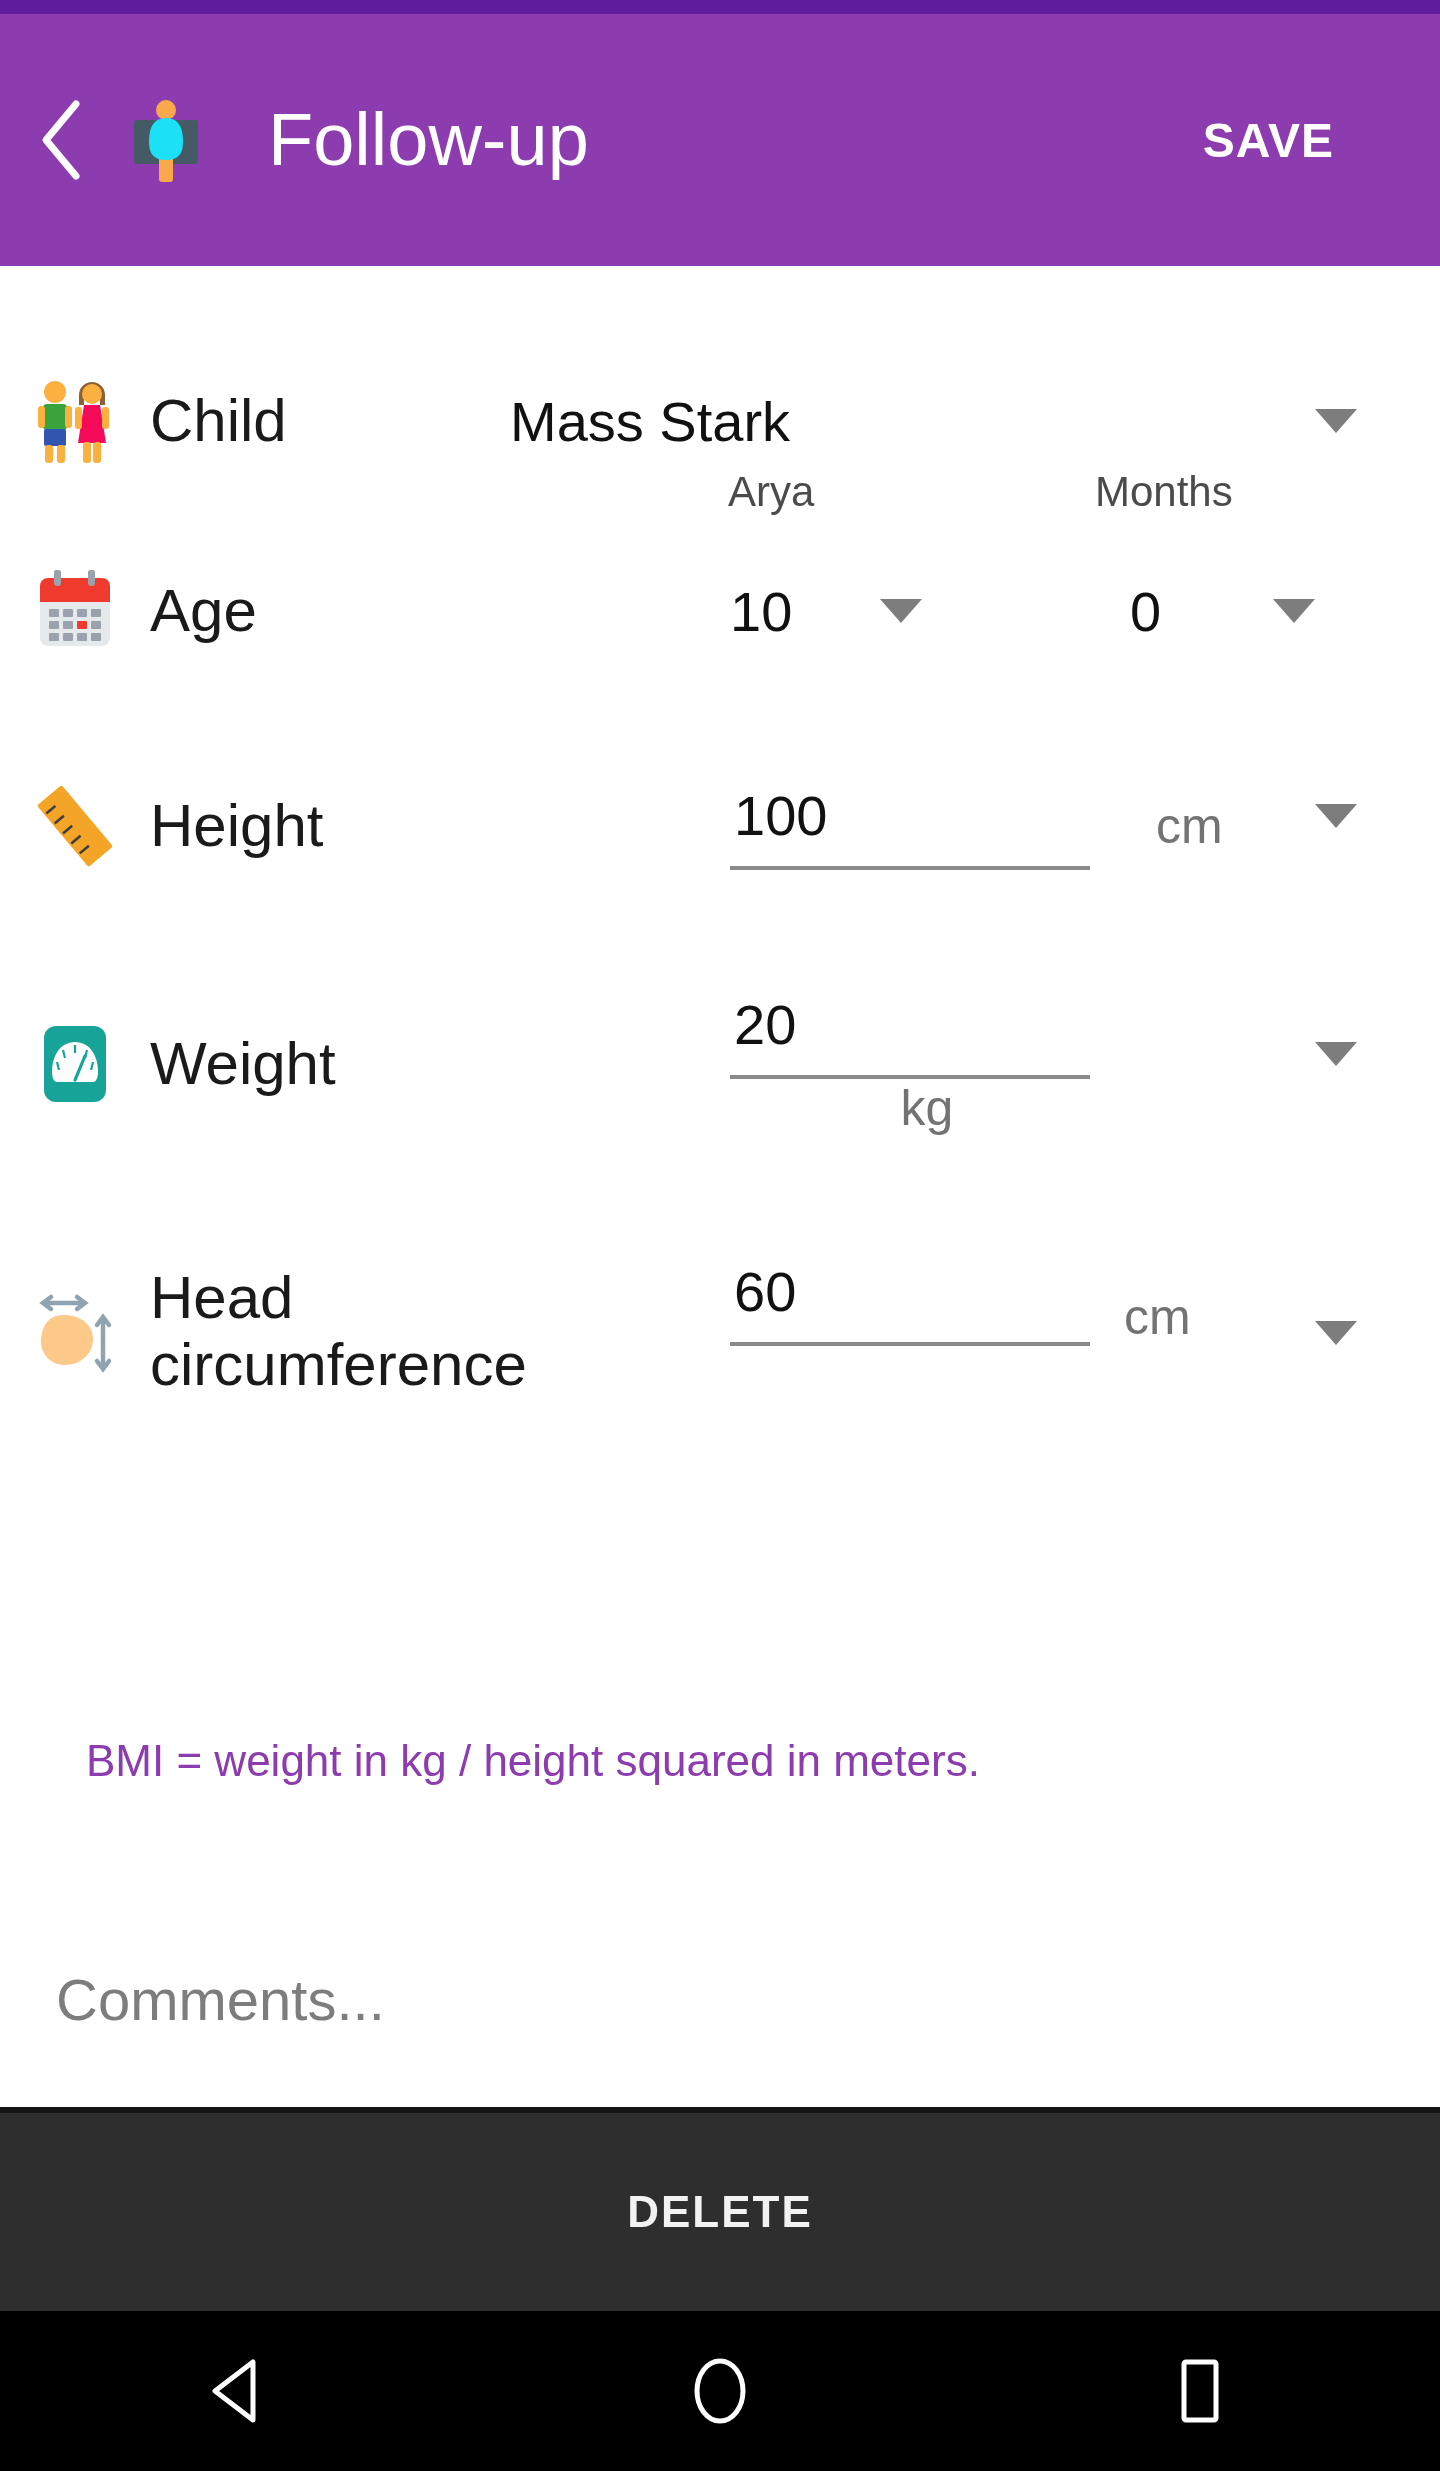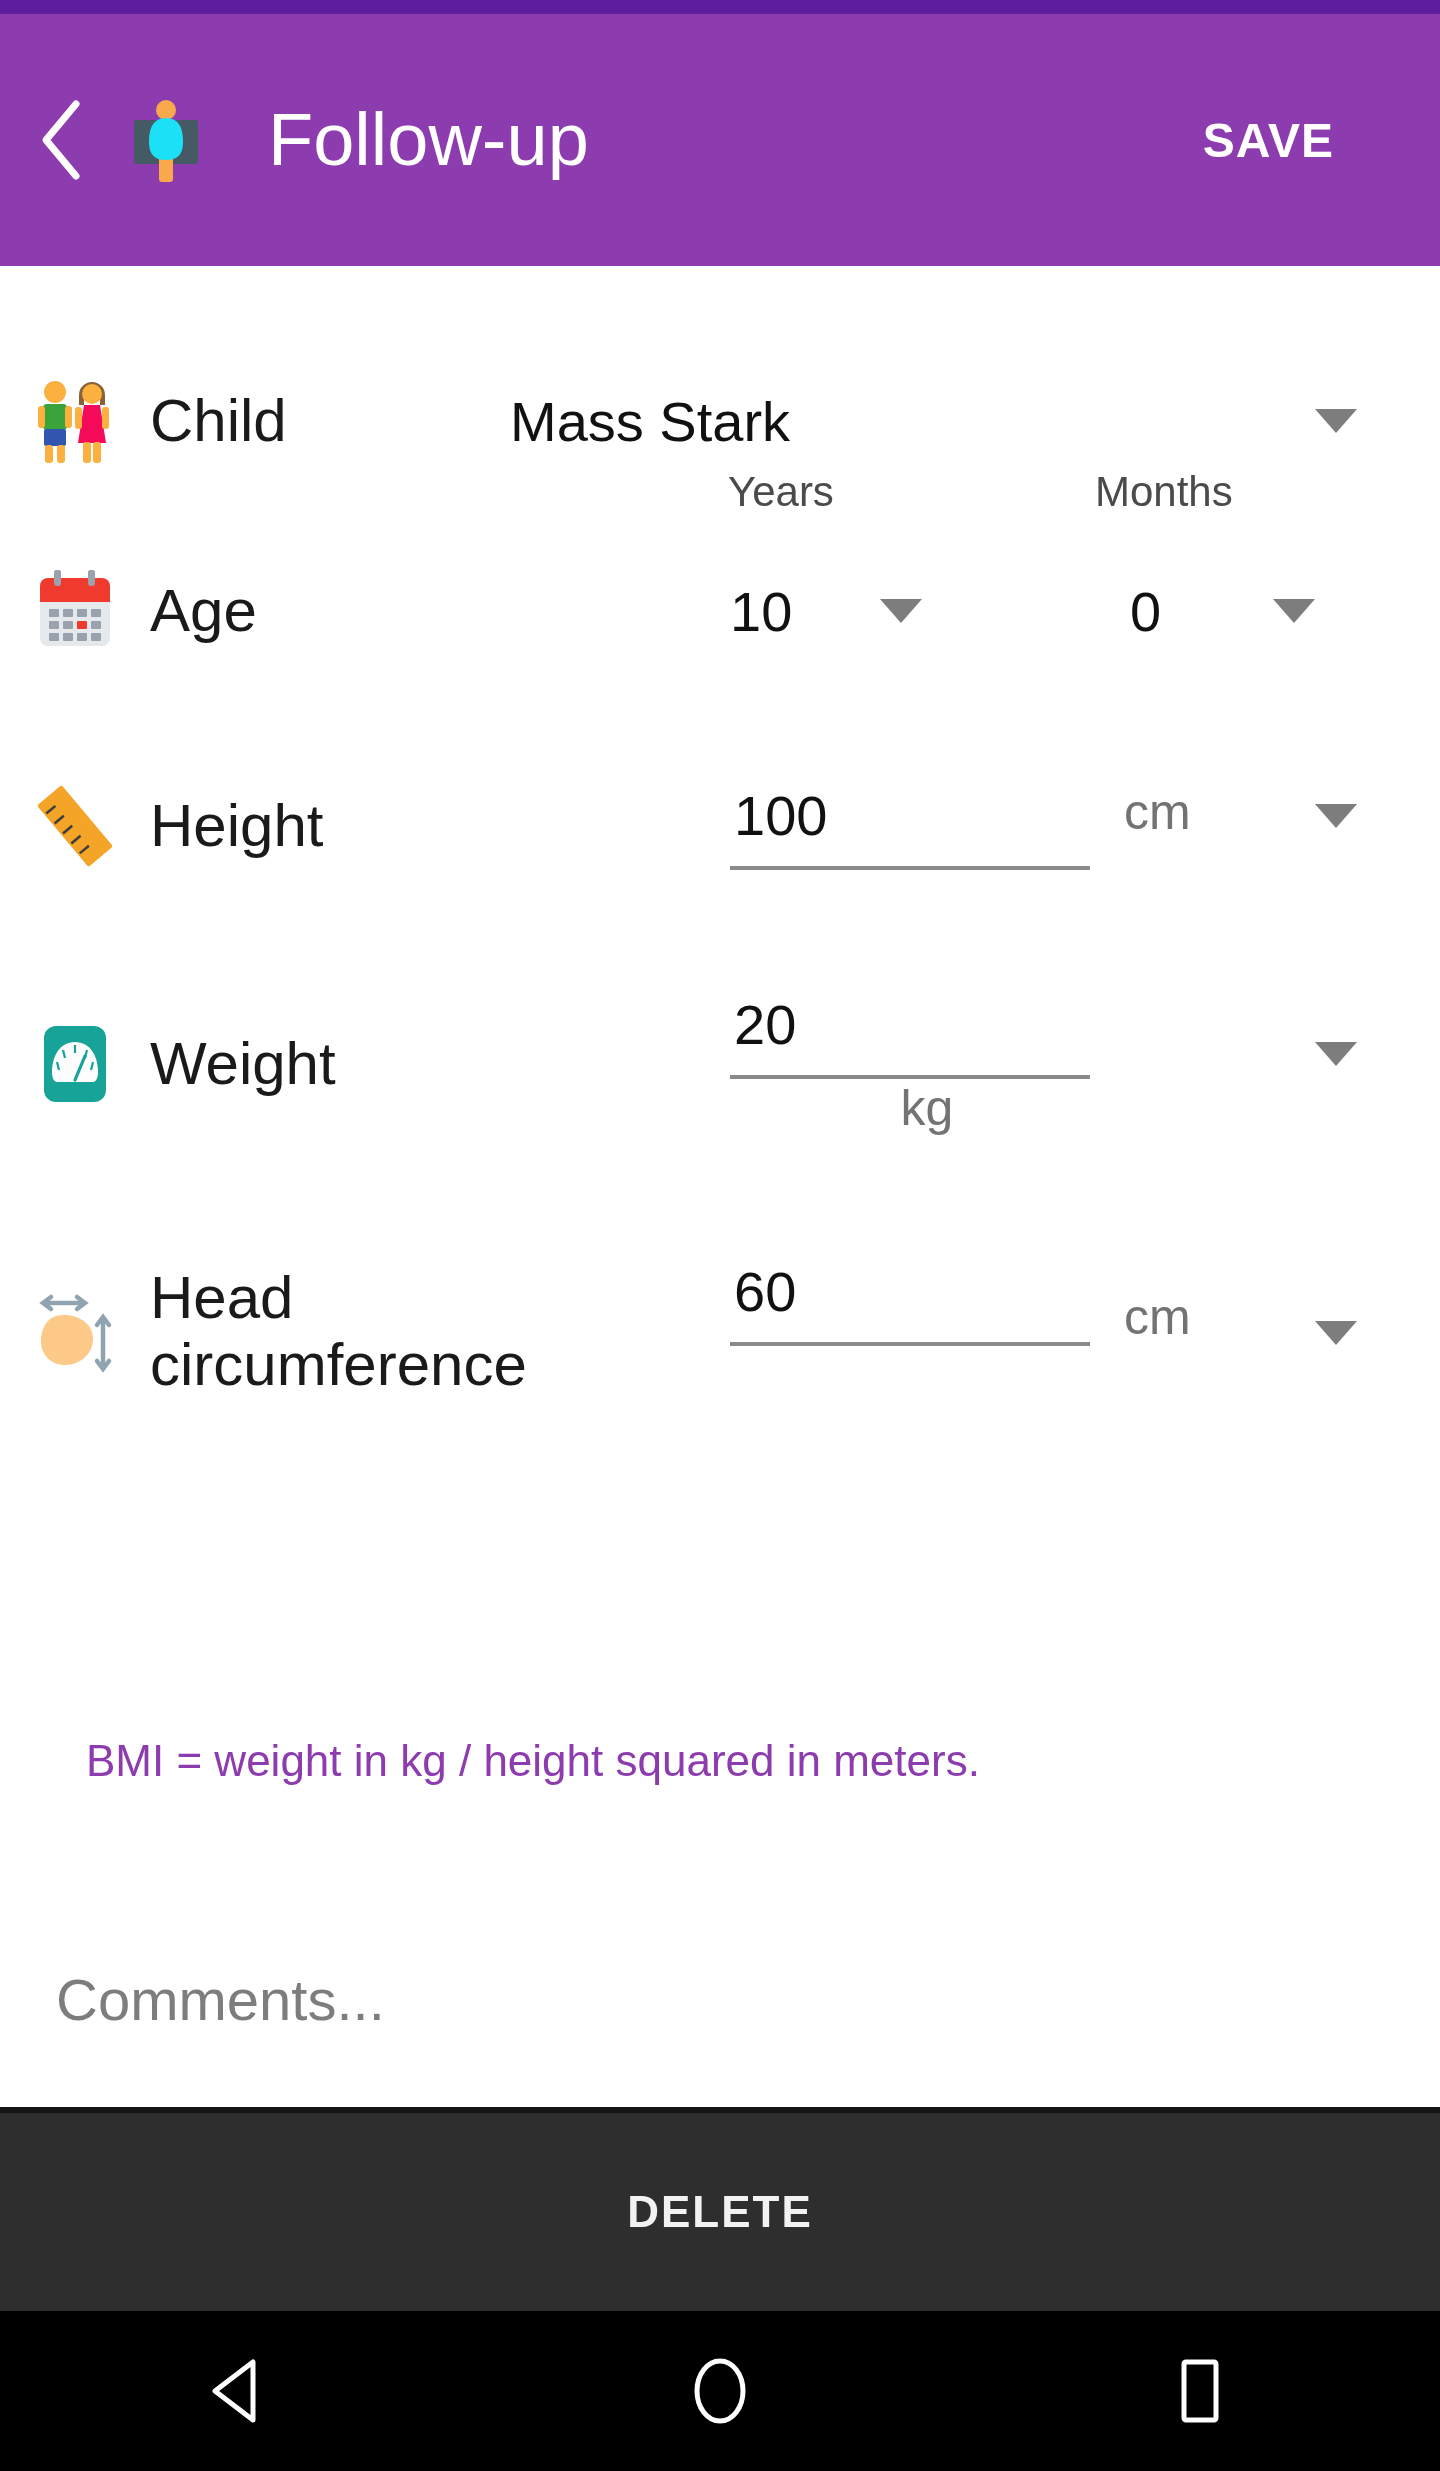--- a/index.html
+++ b/index.html
@@ -277,21 +277,21 @@
       </div>
       <div class="label-cell">Child</div>
       <div class="value-cell" style="width:600px; display:flex; align-items:center;">
         <span class="select-text">Mass Stark</span>
       </div>
       <div style="position:absolute; left:1315px;">
         <div class="caret"></div>
       </div>
     </div>
 
-    <div class="col-head" style="left: 728px; top: 202px;">Years</div>
+    <div class="col-head" style="left: 728px; top: 202px;">Arya</div>
     <div class="col-head" style="left: 1095px; top: 202px;">Months</div>
 
     <div class="row" style="top: 290px; height: 110px;">
       <div class="icon-cell">
         <svg width="86" height="86" viewBox="0 0 86 86">
           <rect x="22" y="2" width="7" height="20" rx="3" fill="#9aa3ad"></rect>
           <rect x="56" y="2" width="7" height="20" rx="3" fill="#9aa3ad"></rect>
           <rect x="8" y="10" width="70" height="68" rx="8" fill="#e6e9ec"></rect>
           <path d="M8 18 a8 8 0 0 1 8 -8 l54 0 a8 8 0 0 1 8 8 l0 16 l-70 0 Z" fill="#f03a2e"></path>
           <rect x="22" y="2" width="7" height="16" rx="3" fill="#9aa3ad"></rect>
@@ -332,21 +332,21 @@
               <line x1="32" y1="18" x2="44" y2="18"></line>
               <line x1="32" y1="31" x2="44" y2="31"></line>
               <line x1="32" y1="44" x2="44" y2="44"></line>
               <line x1="32" y1="57" x2="44" y2="57"></line>
               <line x1="32" y1="70" x2="44" y2="70"></line>
             </g>
           </g>
         </svg>
       </div>
       <div class="label-cell">Height</div>
-      <div style="position:absolute; left:730px; display:flex; align-items:flex-start;">
+      <div style="position:absolute; left:730px; display:flex; align-items:center;gap:32px;">
         <input class="underline-input" type="text" value="100" style="">
         <span class="unit-label">cm</span>
       </div>
       <div style="position:absolute; left:1315px; top:48px;">
         <div class="caret"></div>
       </div>
     </div>
 
     <div class="row" style="top: 728px; height: 140px;">
       <div class="icon-cell">

